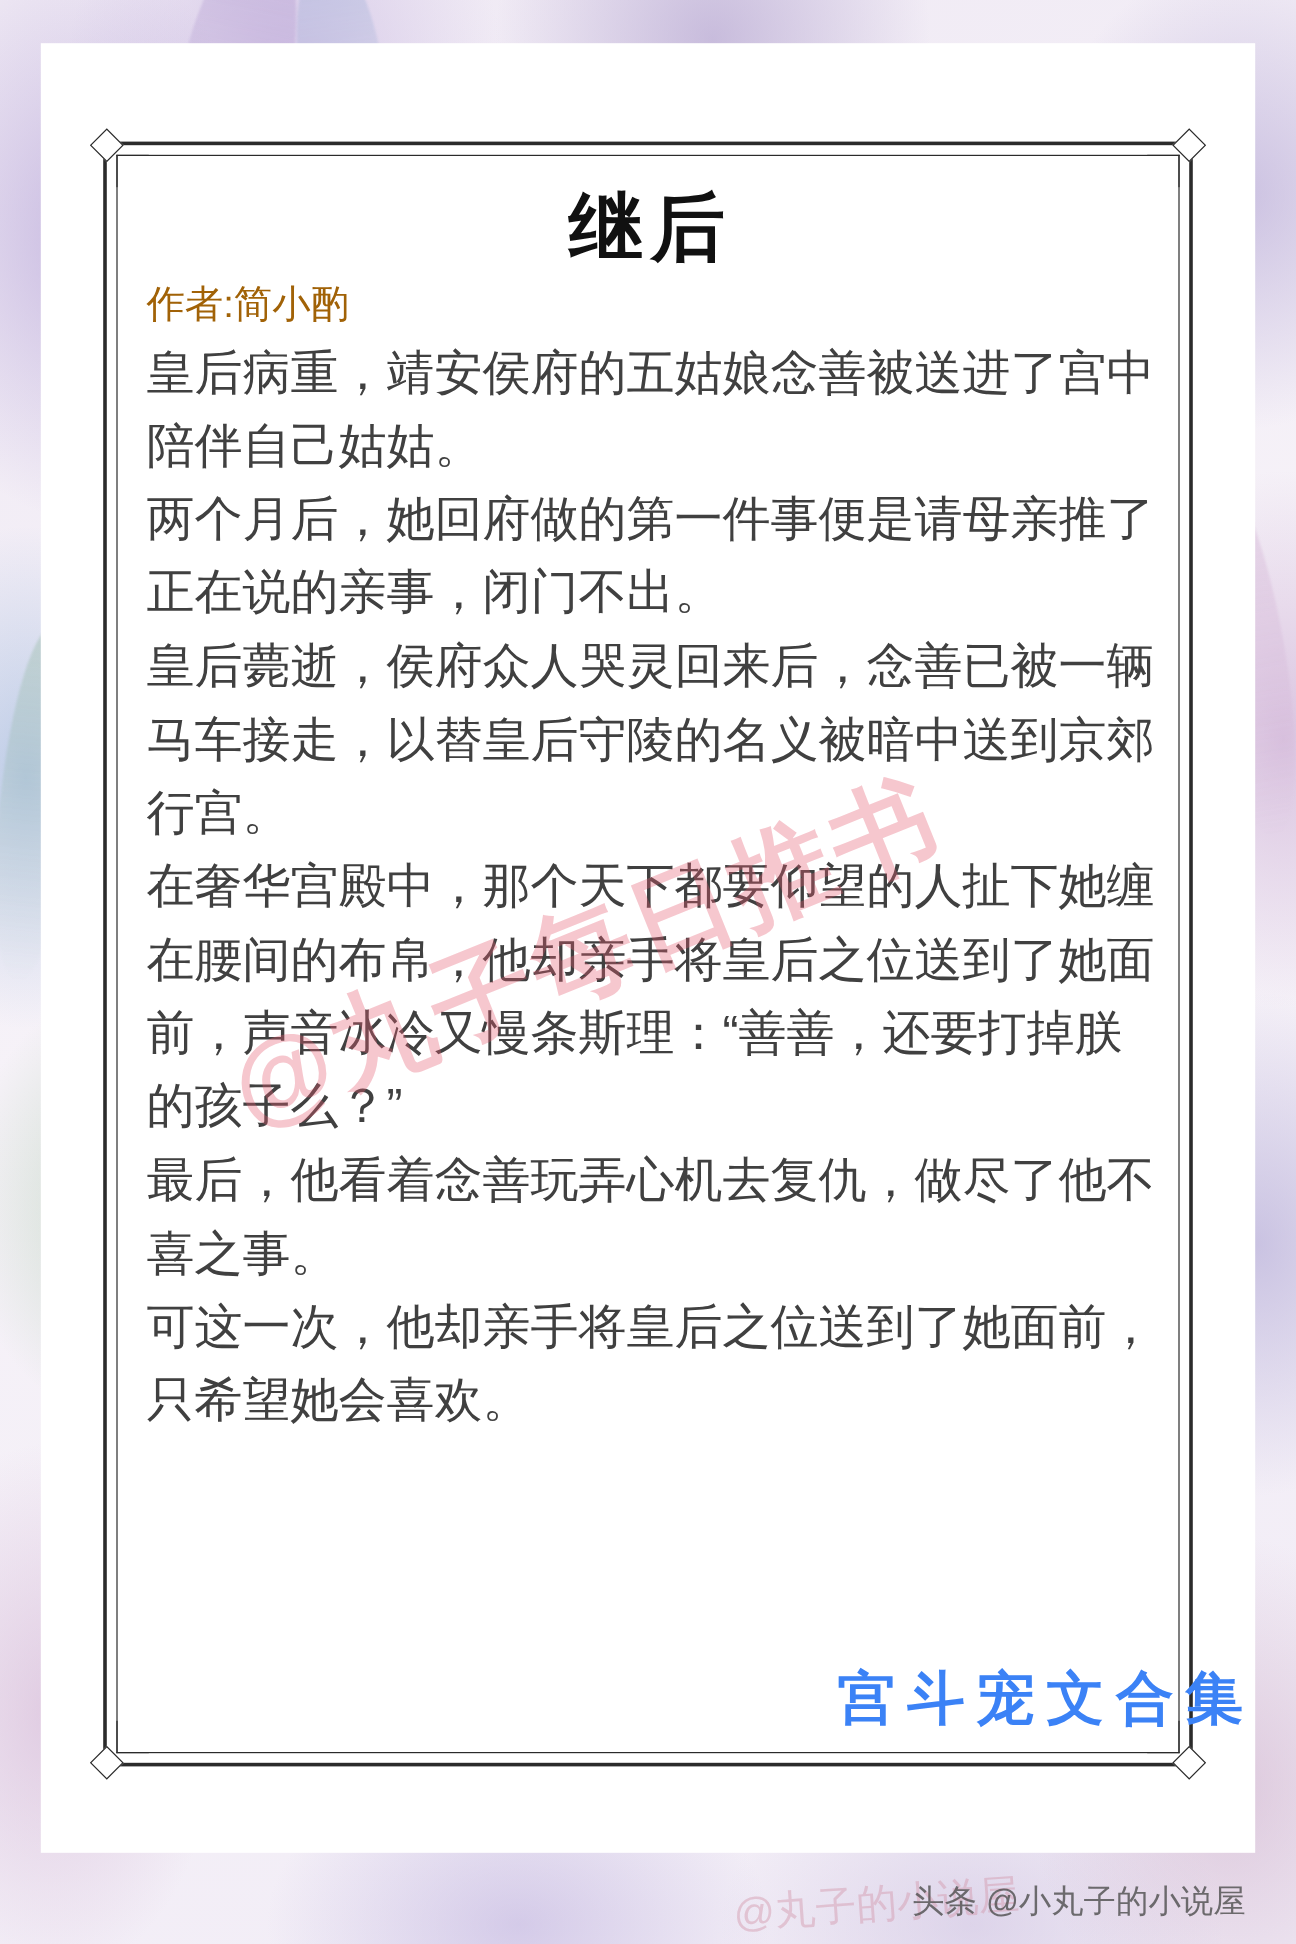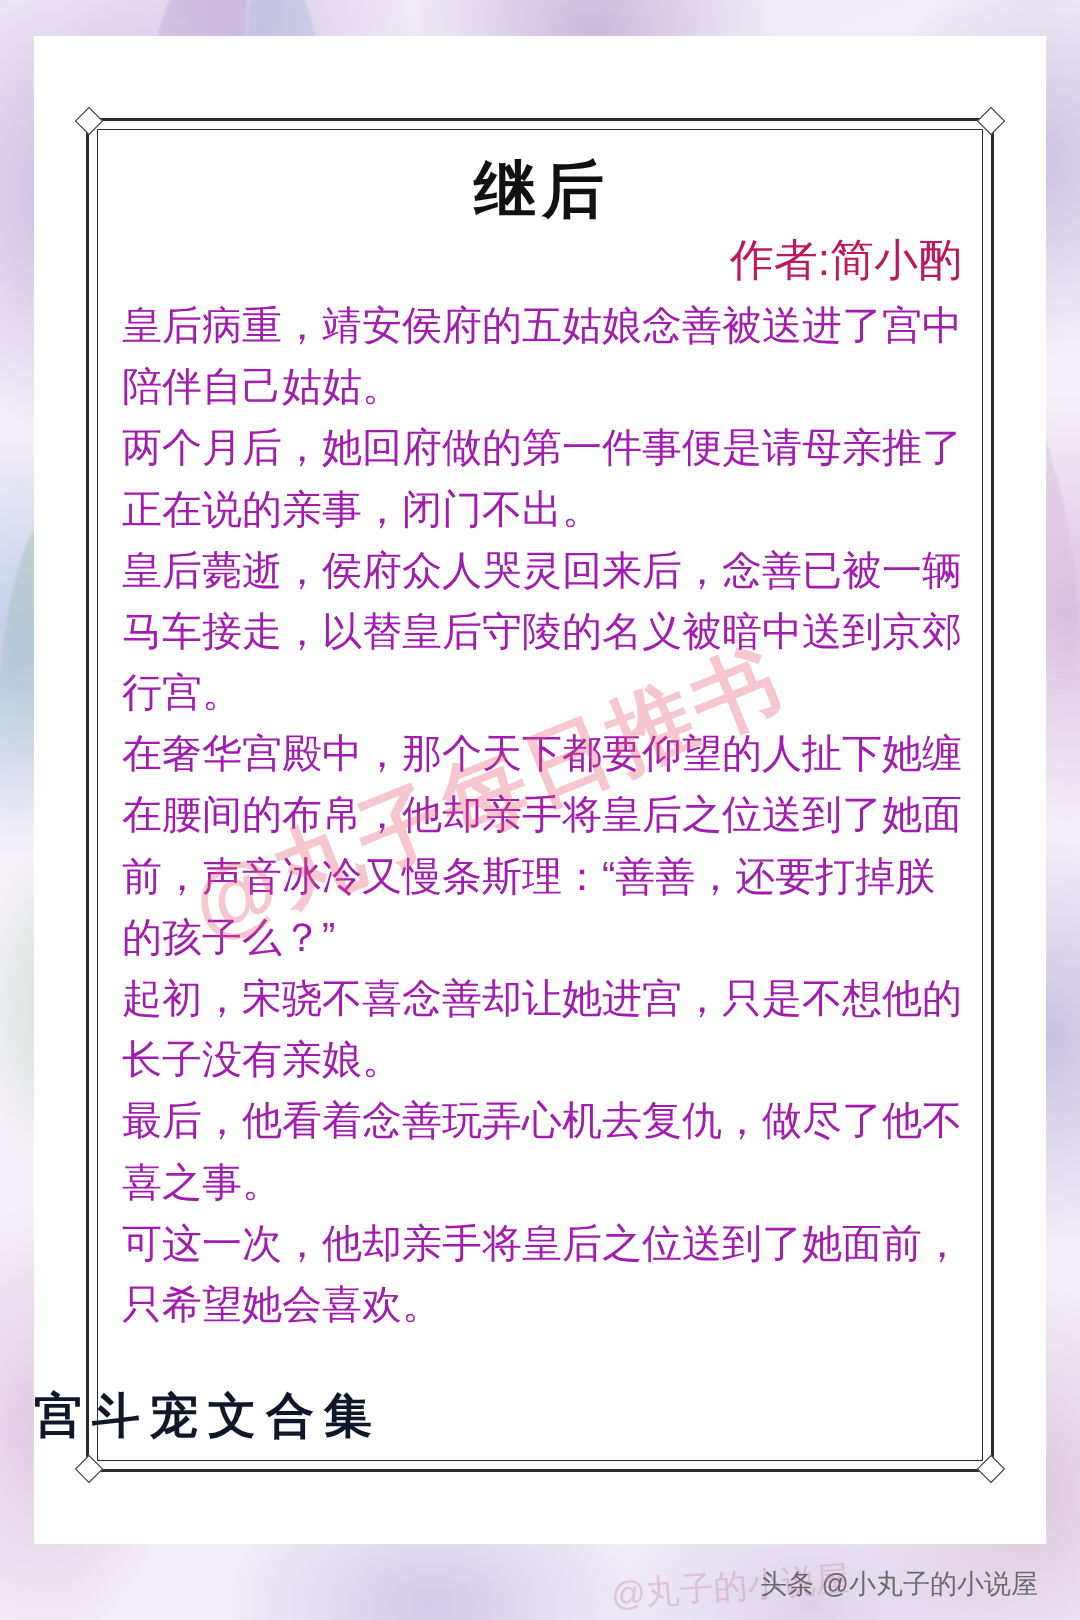--- a/index.html
+++ b/index.html
@@ -134,47 +134,47 @@
     text-align: center;
     font-family: "DejaVu Serif", serif;
     font-weight: bold;
     font-size: 62px;
     letter-spacing: 6px;
     color: #111;
     margin: 0 0 10px 0;
     line-height: 1.1;
   }
   .author {
-    text-align: right;
-    font-size: 44px;
-    color: #be185d;
+    text-align: left;
+    font-size: 32px;
+    color: #a16207;
     margin: 8px 0 8px 0;
     line-height: 1.2;
   }
   .body-text {
     font-size: 40px;
     line-height: 1.53;
-    color: #a21caf;
+    color: #404040;
     letter-spacing: 0px;
   }
   .body-text p {
     margin: 0;
   }
 
   .footer-tag {
     position: absolute;
     left: 0;
     right: 0;
     bottom: 96px;
-    text-align: left;
+    text-align: right;
     font-family: "DejaVu Serif", serif;
     font-weight: bold;
     font-size: 48px;
     letter-spacing: 10px;
-    color: #0f172a;
+    color: #3b82f6;
   }
 
   
   .watermark-diagonal {
     position: absolute;
     left: 140px;
     top: 700px;
     font-size: 86px;
     color: rgba(228,90,110,0.34);
     font-weight: bold;
@@ -229,21 +229,20 @@
     </div>
 
     <div class="content">
       <h1 class="title">继后</h1>
       <div class="author">作者:简小酌</div>
       <div class="body-text">
         <p>皇后病重，靖安侯府的五姑娘念善被送进了宫中陪伴自己姑姑。</p>
         <p>两个月后，她回府做的第一件事便是请母亲推了正在说的亲事，闭门不出。</p>
         <p>皇后薨逝，侯府众人哭灵回来后，念善已被一辆马车接走，以替皇后守陵的名义被暗中送到京郊行宫。</p>
         <p>在奢华宫殿中，那个天下都要仰望的人扯下她缠在腰间的布帛，他却亲手将皇后之位送到了她面前，声音冰冷又慢条斯理：“善善，还要打掉朕的孩子么？”</p>
-        <p>起初，宋骁不喜念善却让她进宫，只是不想他的长子没有亲娘。</p>
         <p>最后，他看着念善玩弄心机去复仇，做尽了他不喜之事。</p>
         <p>可这一次，他却亲手将皇后之位送到了她面前，只希望她会喜欢。</p>
       </div>
     </div>
 
     <div class="footer-tag">宫斗宠文合集</div>
 
     <div class="watermark-diagonal">@丸子每日推书</div>
   </div>
 

